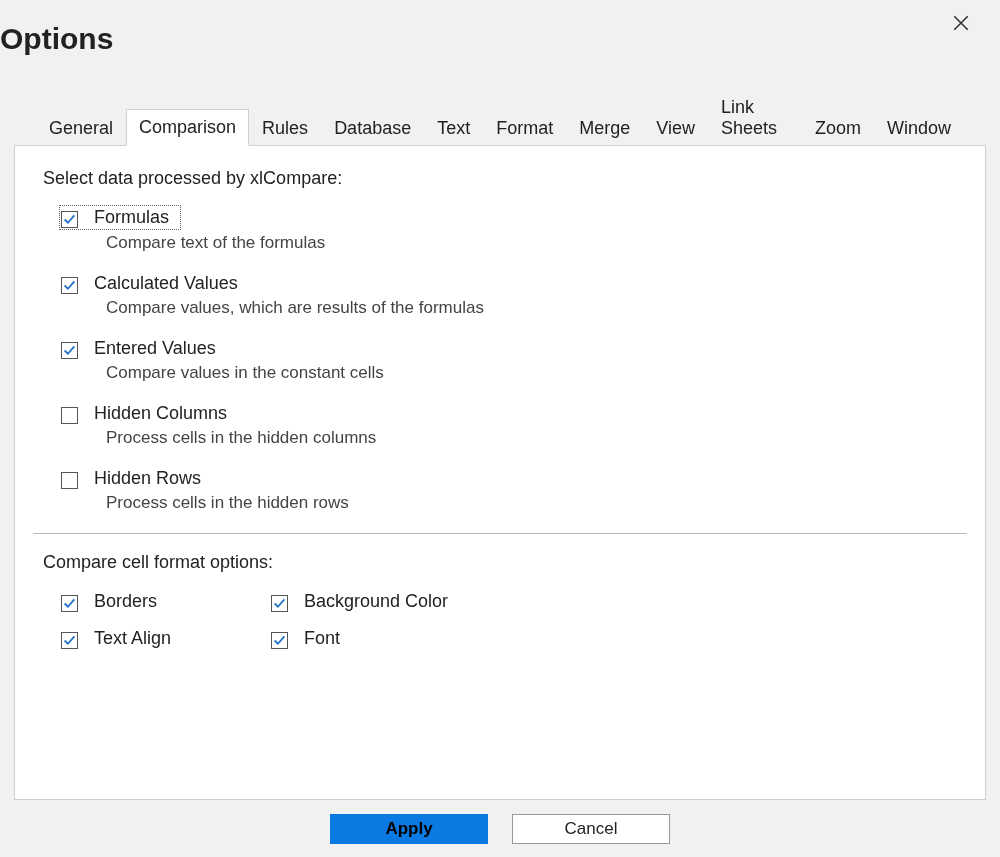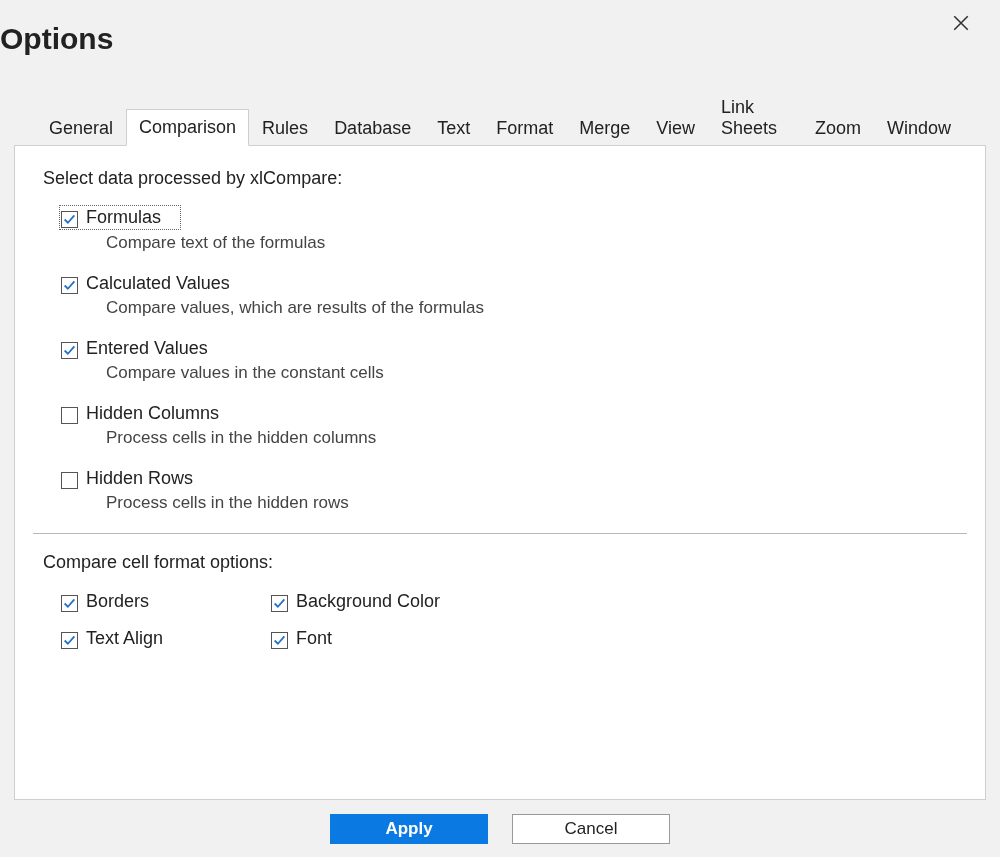--- a/index.html
+++ b/index.html
@@ -53,21 +53,21 @@
     padding:22px 28px 0 28px;
     overflow:hidden;
   }
   .section-heading {
     font-size:18px;
     margin-bottom:18px;
   }
   .opt {
     display:flex;
     align-items:center;
-    gap:8px;
+    gap:16px;
     margin-left:18px;
     margin-bottom:4px;
   }
   .opt.focused { outline:1px dotted #666; padding:1px; margin-left:17px; margin-top:-1px; width:120px;}
   .chk {
     width:17px; height:17px;
     border:1.5px solid #555;
     display:inline-flex;
     align-items:center; justify-content:center;
     margin-top:3px;
@@ -108,21 +108,21 @@
     width:158px; height:30px;
     font-size:17px;
     border:1px solid #999;
     background:#fff;
     cursor:pointer;
     display:flex; align-items:center; justify-content:center;
   }
   .btn.primary {
     background:#0a7ae2;
     border-color:#0a7ae2;
-    color:#ffffff;
+    color:#000000;
     font-weight:600;
   }
 </style>
 </head>
 <body>
 
 <div class="close-btn">
   <span>
     <svg viewBox="0 0 16 16">
         <path d="M2 2 L14 14 M14 2 L2 14" stroke="#333" stroke-width="1.4" fill="none"></path>

